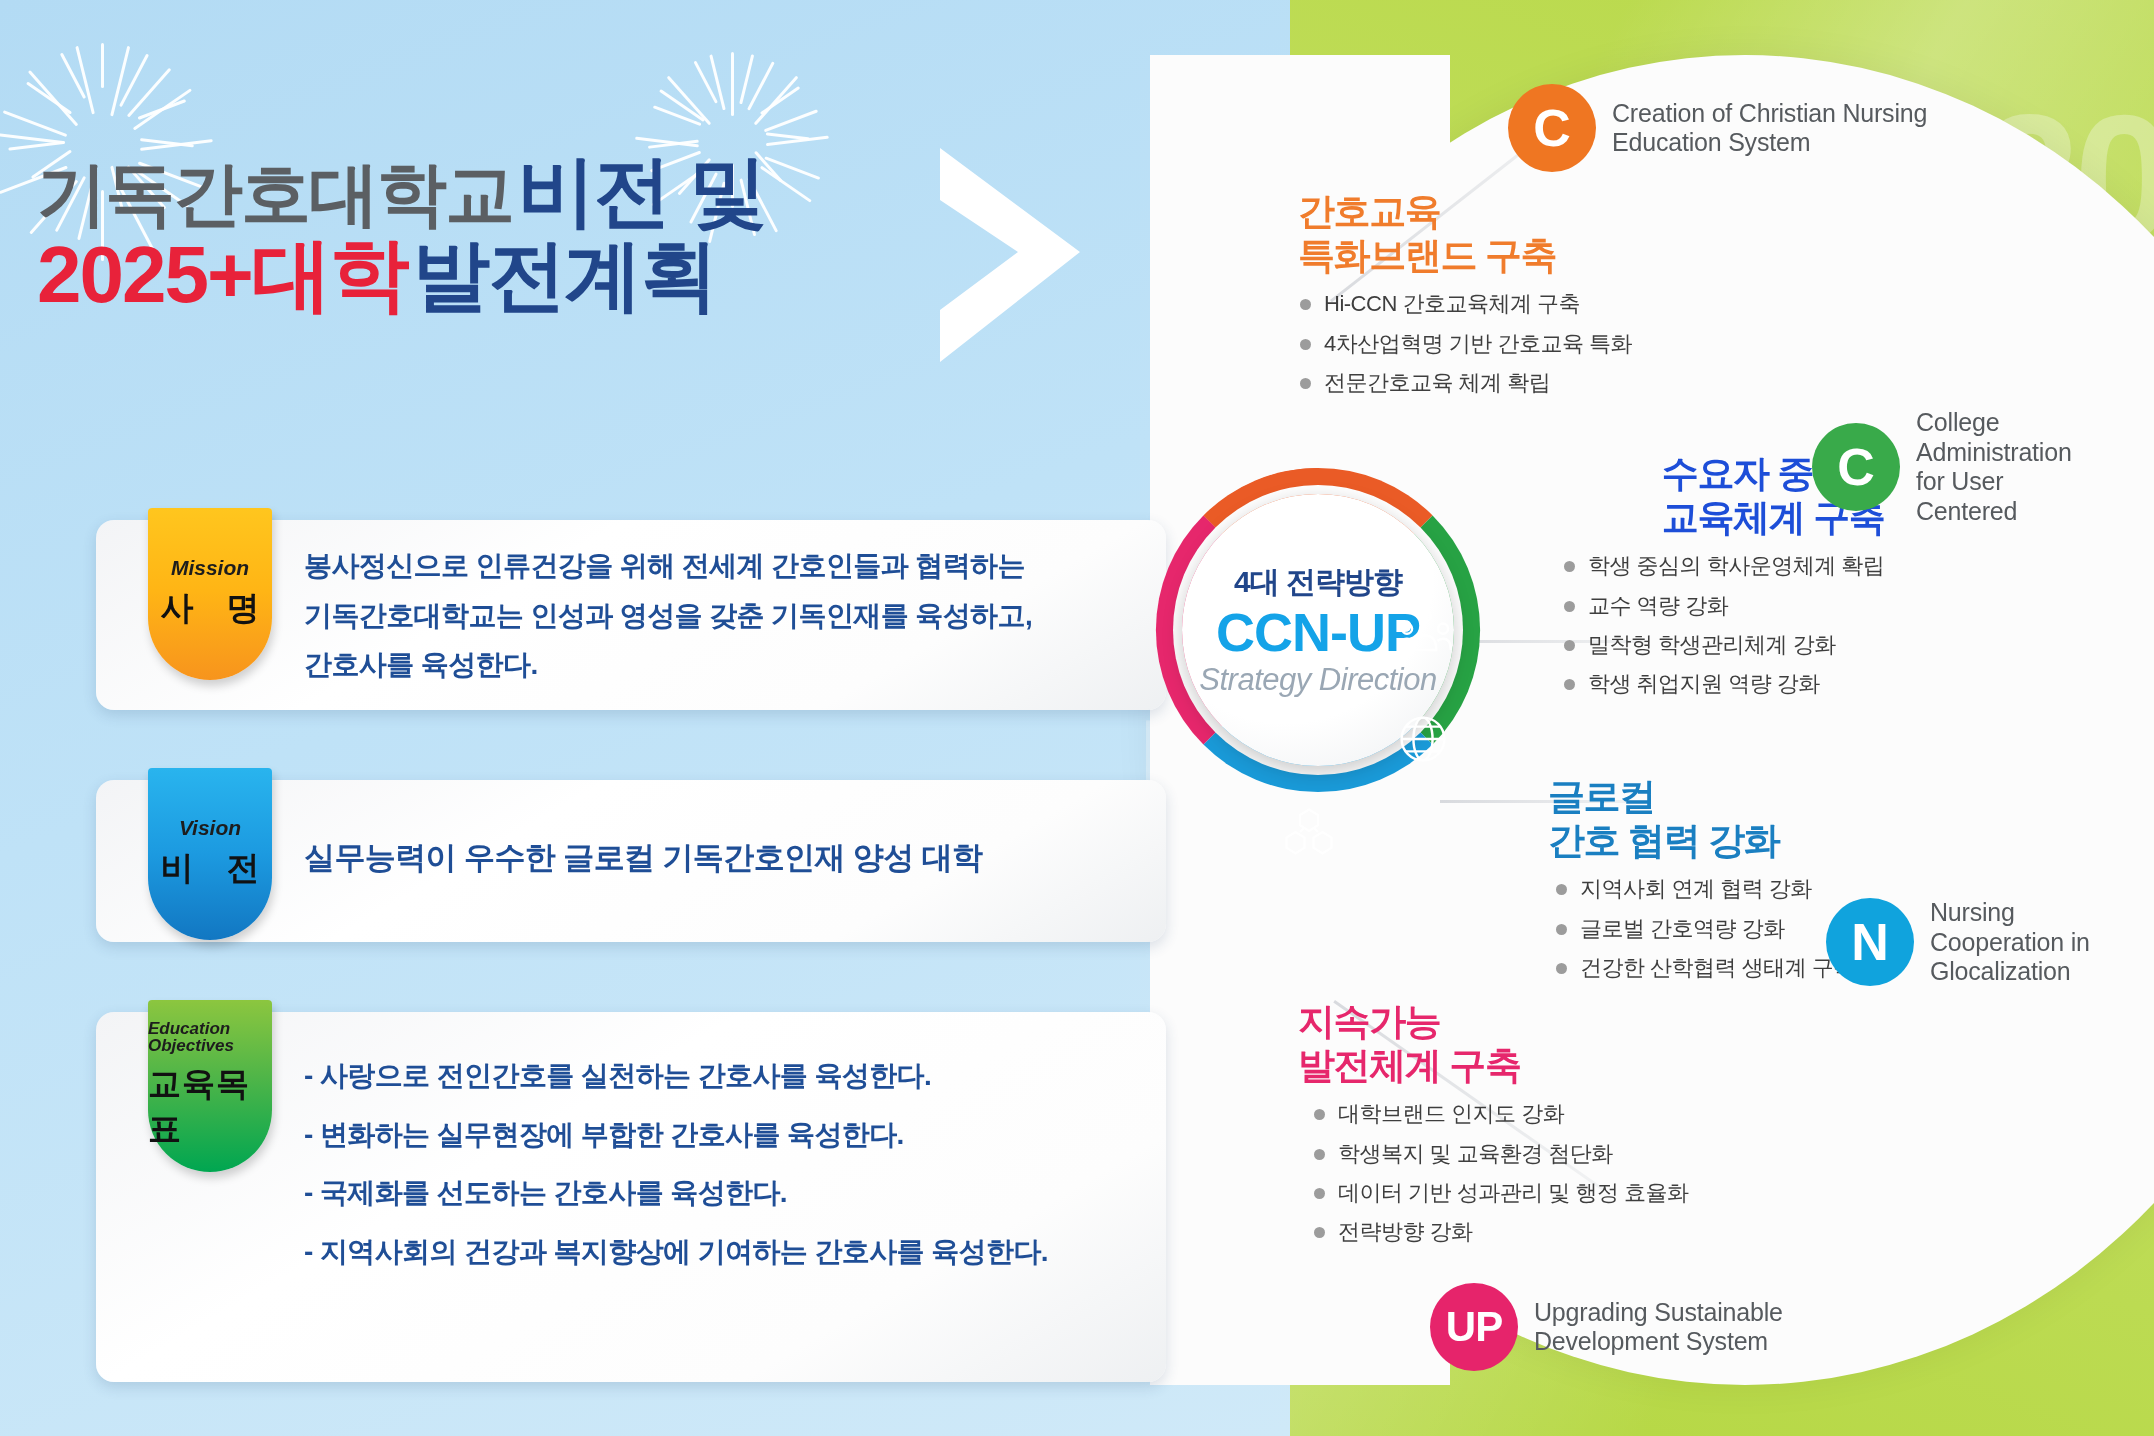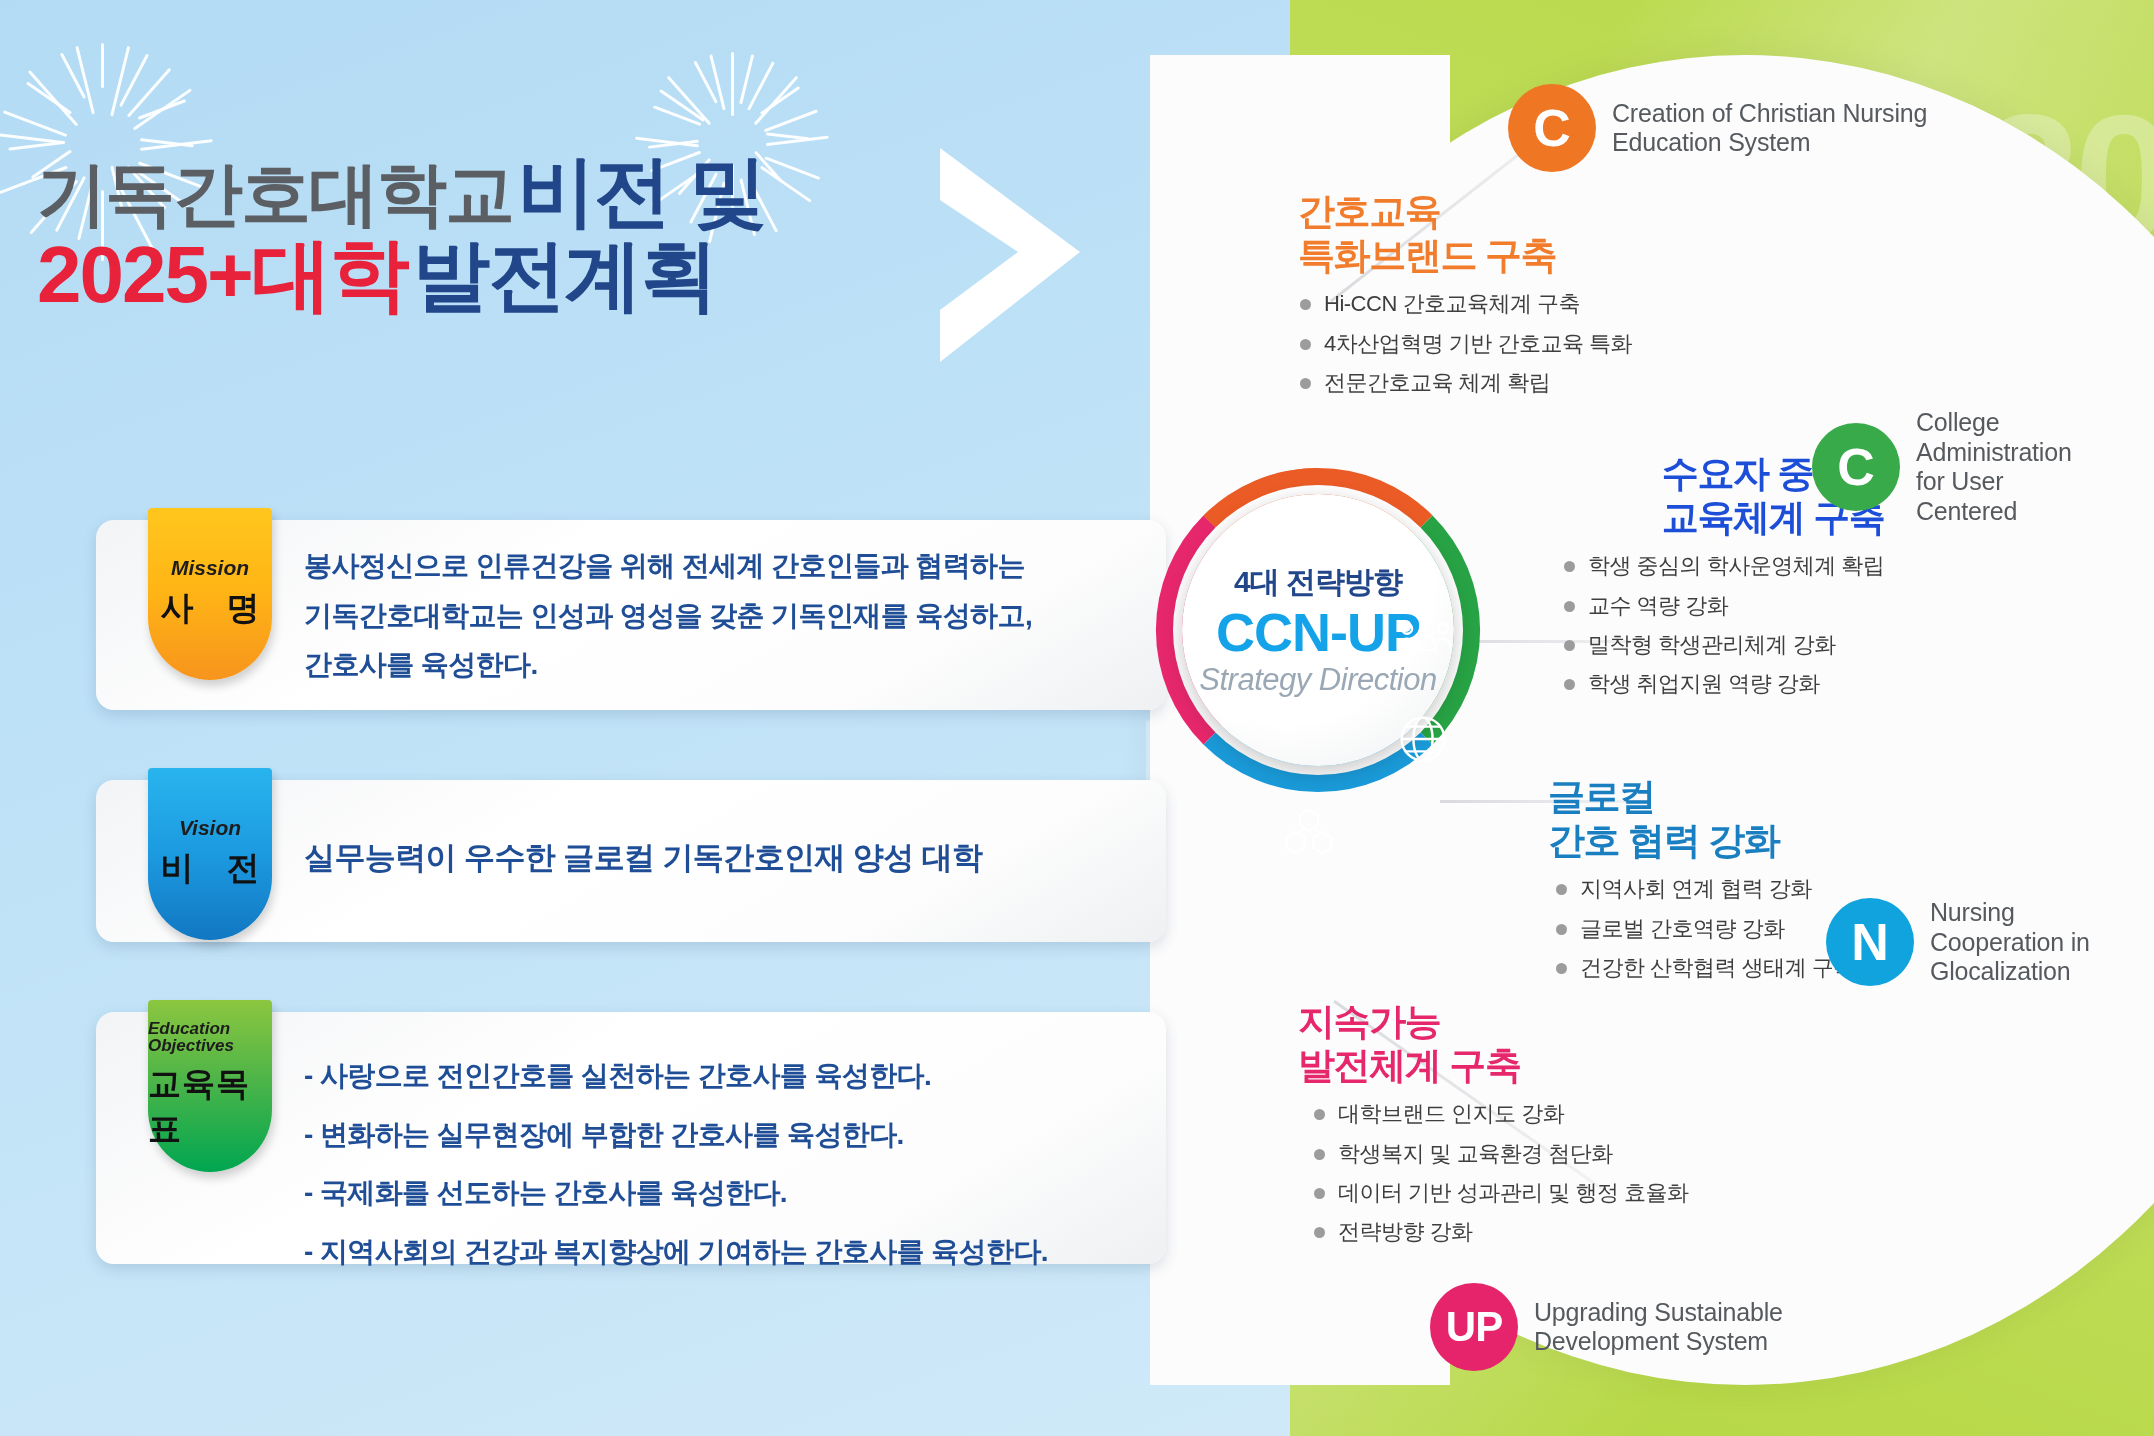--- a/index.html
+++ b/index.html
@@ -257,21 +257,21 @@
   <div class="card" style="left:96px;top:780px;width:1070px;height:162px;">
     <div class="badge" style="background:linear-gradient(180deg,#29b4ee 0%,#1c9ae0 50%,#1277c2 100%);">
       <span class="badge-en">Vision</span>
       <span class="badge-ko">비 전</span>
     </div>
     <div class="card-body" style="top:56px;">
       <p style="font-size:31px;">실무능력이 우수한 글로컬 기독간호인재 양성 대학</p>
     </div>
   </div>
 
-  <div class="card" style="left:96px;top:1012px;width:1070px;height:252px;">
+  <div class="card" style="left:96px;top:1012px;width:1070px;height:370px;">
     <div class="badge" style="background:linear-gradient(180deg,#8cc63f 0%,#4fb548 45%,#00a651 100%);">
       <span class="badge-en small">Education Objectives</span>
       <span class="badge-ko tight">교육목표</span>
     </div>
     <div class="card-body" style="top:44px;">
       <p style="margin-bottom:18px;">- 사랑으로 전인간호를 실천하는 간호사를 육성한다.</p>
       <p style="margin-bottom:18px;">- 변화하는 실무현장에 부합한 간호사를 육성한다.</p>
       <p style="margin-bottom:18px;">- 국제화를 선도하는 간호사를 육성한다.</p>
       <p>- 지역사회의 건강과 복지향상에 기여하는 간호사를 육성한다.</p>
     </div>

